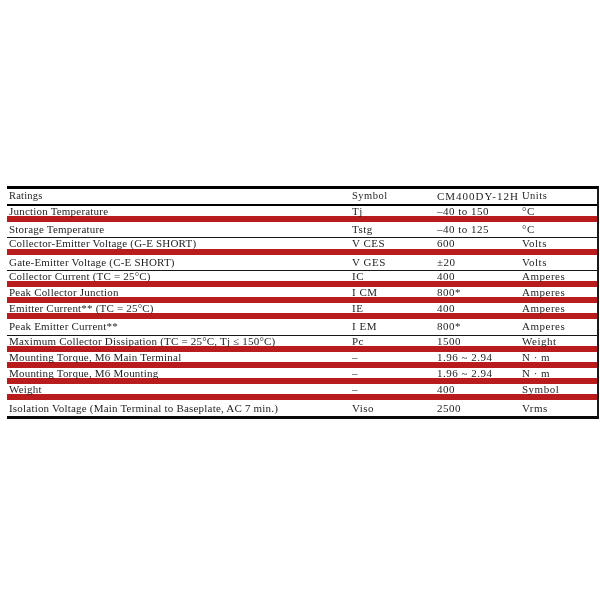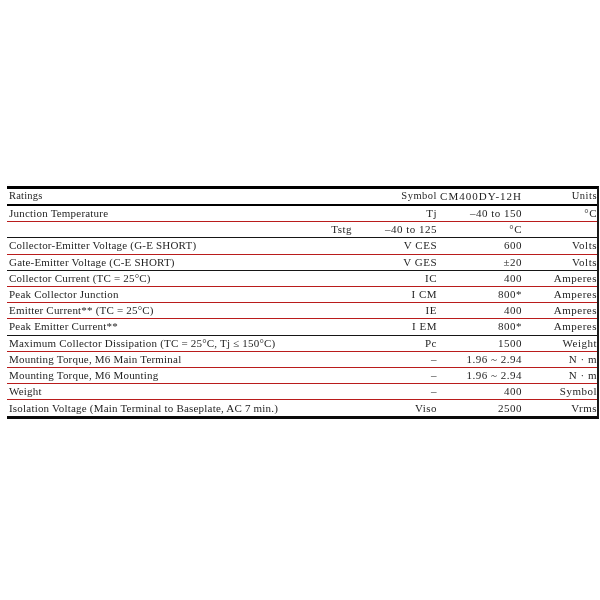--- a/index.html
+++ b/index.html
@@ -26,21 +26,21 @@
     box-sizing: border-box;
     border-top: 3px solid #000000;
     border-bottom: 3px solid #0a0a0a;
     border-right: 2px solid #1a1a1a;
     display: grid;
     grid-template-rows: 17px repeat(13, 16.2px);
   }
   .t-row {
     display: grid;
     grid-template-columns: 345px 85px 85px 75px;
-    border-bottom: 1px solid #b91c1c;
+    border-bottom: 6px solid #b91c1c;
     align-items: center;
     font-size: 11px;
     letter-spacing: 0.2px;
     line-height: 1;
     white-space: nowrap;
   }
   .t-row.header {
     border-bottom: 2px solid #000000;
   }
   .t-row.sep {
@@ -48,21 +48,21 @@
   }
   .t-row:last-child {
     border-bottom: none;
   }
   .cell-rating {
     text-align: left;
     padding-left: 2px;
     overflow: hidden;
   }
   .cell-symbol, .cell-value, .cell-units {
-    text-align: right;
+    text-align: left;
     letter-spacing: 0.5px;
   }
   .t-row.header .cell-rating,
   .t-row.header .cell-symbol,
   .t-row.header .cell-units {
     font-size: 10.5px;
   }
   .t-row.header .cell-value {
     letter-spacing: 1px;
   }
@@ -81,20 +81,21 @@
     </div>
 
     <div class="t-row">
       <div class="cell-rating">Junction Temperature</div>
       <div class="cell-symbol">Tj</div>
       <div class="cell-value">–40 to 150</div>
       <div class="cell-units">°C</div>
     </div>
 
     <div class="t-row sep">
+      <div class="cell-rating">Storage Temperature</div>
       <div class="cell-symbol">Tstg</div>
       <div class="cell-value">–40 to 125</div>
       <div class="cell-units">°C</div>
     </div>
 
     <div class="t-row">
       <div class="cell-rating">Collector-Emitter Voltage (G-E SHORT)</div>
       <div class="cell-symbol">V CES</div>
       <div class="cell-value">600</div>
       <div class="cell-units">Volts</div>

